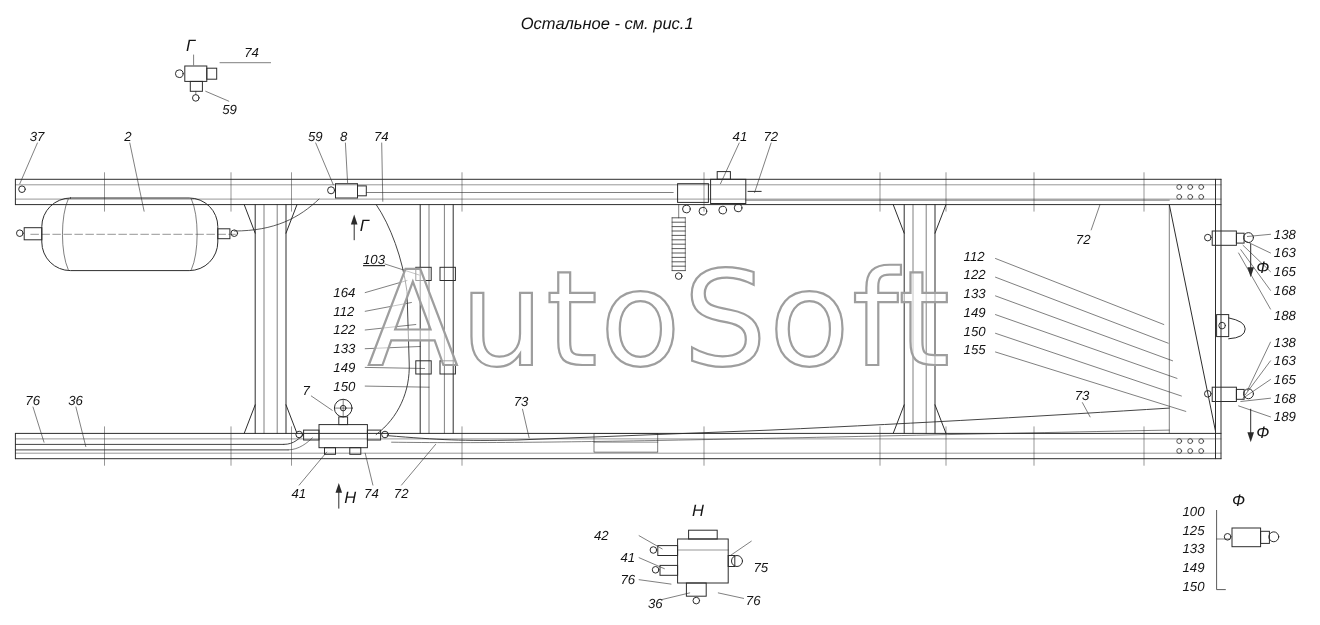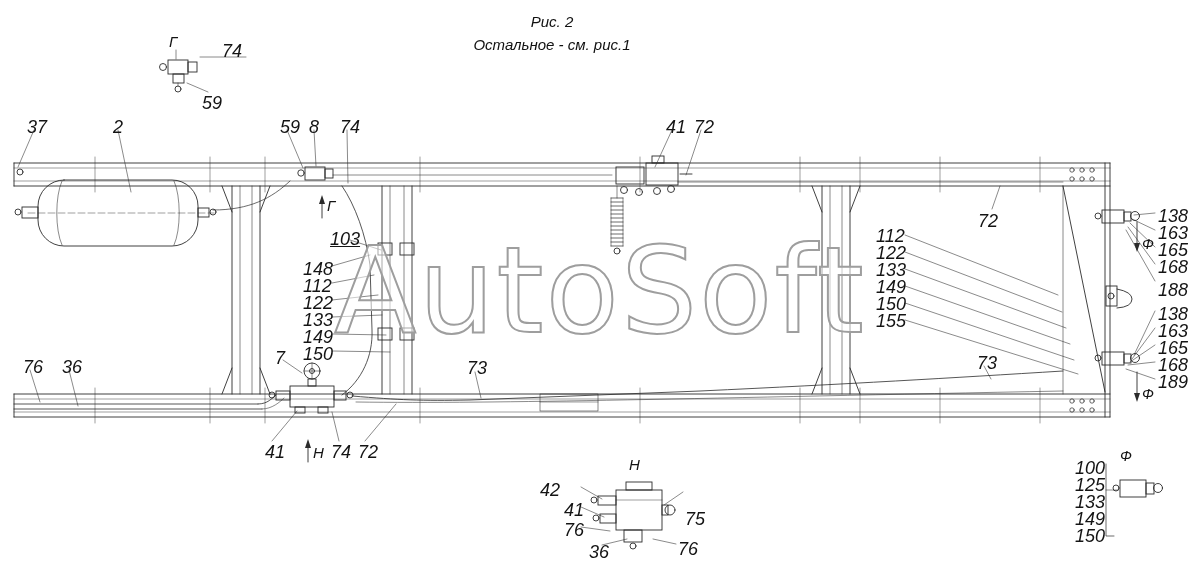--- a/index.html
+++ b/index.html
@@ -1,21 +1,21 @@
 <!DOCTYPE html>
 <html><head>
 <meta charset="utf-8">
 <style>
   html,body{margin:0;padding:0;background:#ffffff;}
   .stage{position:relative;width:1200px;height:568px;background:#fff;overflow:hidden;
          font-family:"Liberation Sans",sans-serif;}
   .title-block{position:absolute;left:552px;top:10px;transform:translateX(-50%);
                text-align:center;font-style:italic;font-size:15px;color:#111;line-height:23px;}
   #labels-layer{position:absolute;left:0;top:0;width:100%;height:100%;pointer-events:none;}
-  .part-label{position:absolute;font-style:italic;font-size:18px;color:#141414;white-space:nowrap;}
+  .part-label{position:absolute;font-style:italic;font-size:12px;color:#141414;white-space:nowrap;}
   svg{position:absolute;left:0;top:0;}
 </style>
 </head>
 <body>
 
 <div class="stage">
 
   <svg width="1200" height="568" viewBox="0 0 1200 568">
     <g stroke="#2b2b2b" stroke-width="0.9" fill="none" stroke-linecap="round">
 
@@ -287,39 +287,38 @@
         <line x1="602" y1="545" x2="627" y2="539"></line>
         <line x1="683" y1="492" x2="664" y2="505"></line>
         <line x1="676" y1="544" x2="653" y2="539"></line>
       </g>
     </g>
 
     <text x="600" y="332" text-anchor="middle" font-family="DejaVu Sans, sans-serif" font-size="120" letter-spacing="2" fill="#ffffff" fill-opacity="0.55" stroke="#9e9e9e" stroke-width="2">AutoSoft</text>
   </svg>
 
   <div class="title-block">
-    <div>Рис. 2</div>
     <div>Остальное - см. рис.1</div>
   </div>
 
   <div id="labels-layer">
       <span class="part-label" style="left: 169px; top: 33px; font-size: 15px;">Г</span>
       <span class="part-label" style="left: 222px; top: 41px;">74</span>
       <span class="part-label" style="left: 202px; top: 93px;">59</span>
       <span class="part-label" style="left: 27px; top: 117px;">37</span>
       <span class="part-label" style="left: 113px; top: 117px;">2</span>
       <span class="part-label" style="left: 280px; top: 117px;">59</span>
       <span class="part-label" style="left: 309px; top: 117px;">8</span>
       <span class="part-label" style="left: 340px; top: 117px;">74</span>
       <span class="part-label" style="left: 666px; top: 117px;">41</span>
       <span class="part-label" style="left: 694px; top: 117px;">72</span>
       <span class="part-label" style="left: 978px; top: 211px;">72</span>
       <span class="part-label" style="left: 327px; top: 197px; font-size: 15px;">Г</span>
       <span class="part-label" style="left: 330px; top: 229px; text-decoration: underline;">103</span>
-      <span class="part-label" style="left: 303px; top: 259px;">148</span>
+      <span class="part-label" style="left: 303px; top: 259px;">164</span>
       <span class="part-label" style="left: 303px; top: 276px;">112</span>
       <span class="part-label" style="left: 303px; top: 293px;">122</span>
       <span class="part-label" style="left: 303px; top: 310px;">133</span>
       <span class="part-label" style="left: 303px; top: 327px;">149</span>
       <span class="part-label" style="left: 303px; top: 344px;">150</span>
       <span class="part-label" style="left: 275px; top: 348px;">7</span>
       <span class="part-label" style="left: 23px; top: 357px;">76</span>
       <span class="part-label" style="left: 62px; top: 357px;">36</span>
       <span class="part-label" style="left: 467px; top: 358px;">73</span>
       <span class="part-label" style="left: 977px; top: 353px;">73</span>

